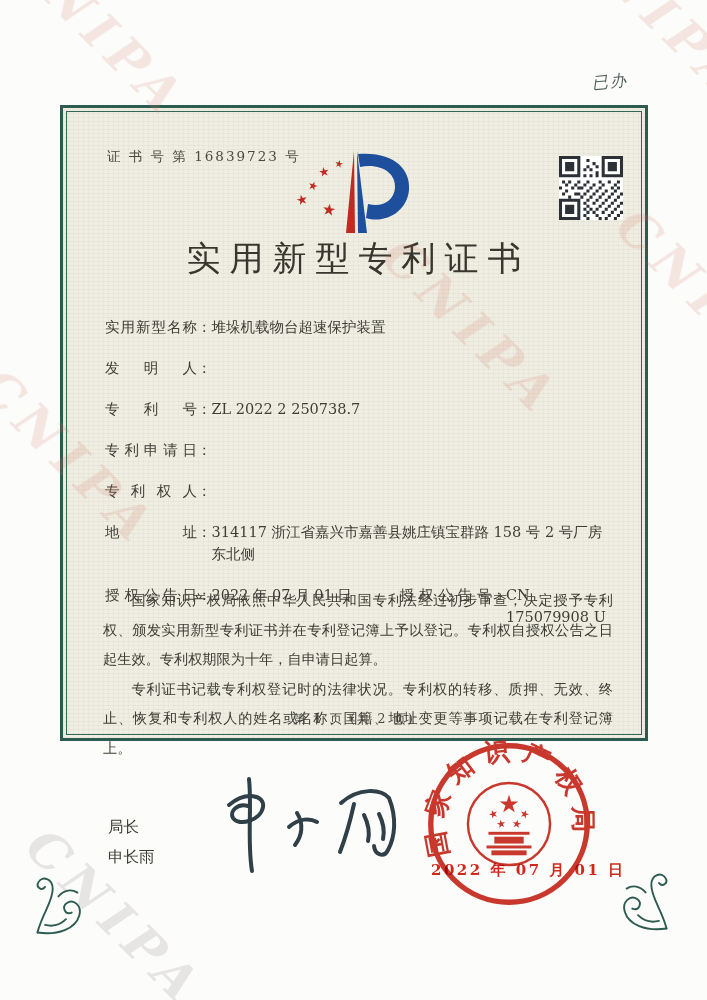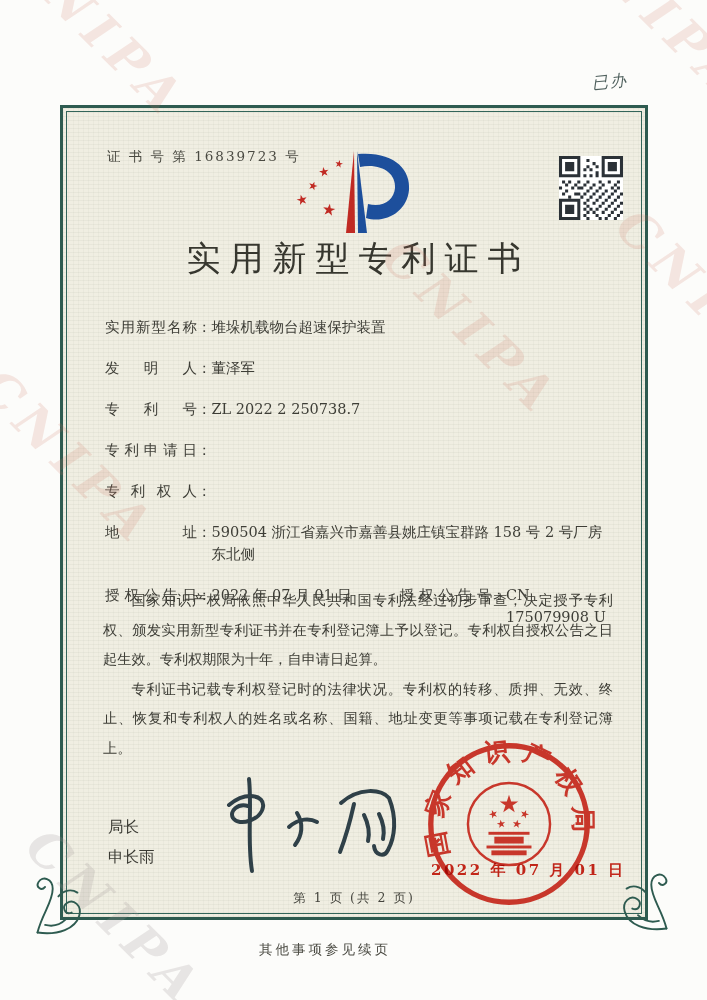--- a/index.html
+++ b/index.html
@@ -17,21 +17,21 @@
   }
   .wm.gray{color:rgba(160,148,148,0.22);}
   
   .hand-note{
     position:absolute;left:592px;top:72px;z-index:4;
     font-size:16px;color:#4e5f5c;transform:rotate(-6deg);
     font-style:italic;letter-spacing:2px;
   }
   
   .frame{
-    position:absolute;left:60px;top:105px;width:588px;height:815px;z-index:1;
+    position:absolute;left:60px;top:105px;width:588px;height:636px;z-index:1;
     box-sizing:border-box;border:3px solid #2e5b50;
     background-color:#f0eee2;
     background-image:
       repeating-linear-gradient(0deg, rgba(120,130,110,0.07) 0px, rgba(120,130,110,0.07) 1px, transparent 1px, transparent 4px),
       repeating-linear-gradient(90deg, rgba(120,130,110,0.05) 0px, rgba(120,130,110,0.05) 1px, transparent 1px, transparent 5px);
   }
   .frame-inner{position:absolute;inset:3px;border:1px solid #33655a;pointer-events:none;}
   
   .cert-no{position:absolute;left:44px;top:40px;font-size:13.5px;letter-spacing:2px;color:#4a4a42;}
   .logo{position:absolute;left:208px;top:40px;}
@@ -126,39 +126,38 @@
 
     <div class="fields">
       <div class="frow">
         <span class="lbl">实用新型名称</span>
           <span class="colon">：</span>
           <span class="val">堆垛机载物台超速保护装置</span>
       </div>
       <div class="frow">
         <span class="lbl">发明人</span>
           <span class="colon">：</span>
-          <span class="val">董泽军</span>
       </div>
       <div class="frow">
         <span class="lbl">专利号</span>
           <span class="colon">：</span>
           <span class="val">ZL 2022 2 250738.7</span>
       </div>
       <div class="frow">
         <span class="lbl">专利申请日</span>
           <span class="colon">：</span>
       </div>
       <div class="frow">
         <span class="lbl">专利权人</span>
           <span class="colon">：</span>
       </div>
       <div class="frow">
         <span class="lbl">地址</span>
           <span class="colon">：</span>
-          <span class="val">590504 浙江省嘉兴市嘉善县姚庄镇宝群路 158 号 2 号厂房东北侧</span>
+          <span class="val">314117 浙江省嘉兴市嘉善县姚庄镇宝群路 158 号 2 号厂房东北侧</span>
       </div>
       <div class="frow">
         <span class="lbl">授权公告日</span>
           <span class="colon">：</span>
           <span class="val narrow">2022 年 07 月 01 日</span>
         <span class="lbl2">授权公告号</span>
           <span class="colon">：</span>
           <span class="val">CN 175079908 U</span>
       </div>
     </div>
@@ -234,15 +233,14 @@
     <svg width="76" height="76" viewBox="0 0 80 80">
       <g fill="none" stroke="#2e5b50" stroke-width="2" stroke-linecap="round">
         <path d="M10,70 C32,73 50,66 54,52 C57,42 48,34 41,39 C35,43 39,52 46,49"></path>
         <path d="M10,70 C15,50 26,38 26,24 C26,13 15,10 11,17 C8,22 14,27 18,22"></path>
         <path d="M32,32 C38,25 46,24 52,28"></path>
         <path d="M40,56 C34,62 26,64 18,62"></path>
       </g>
     </svg>
   </div>
 
-  <div class="continuation">其他事项参见续页</div>
 
 </div>
 
 </body></html>

